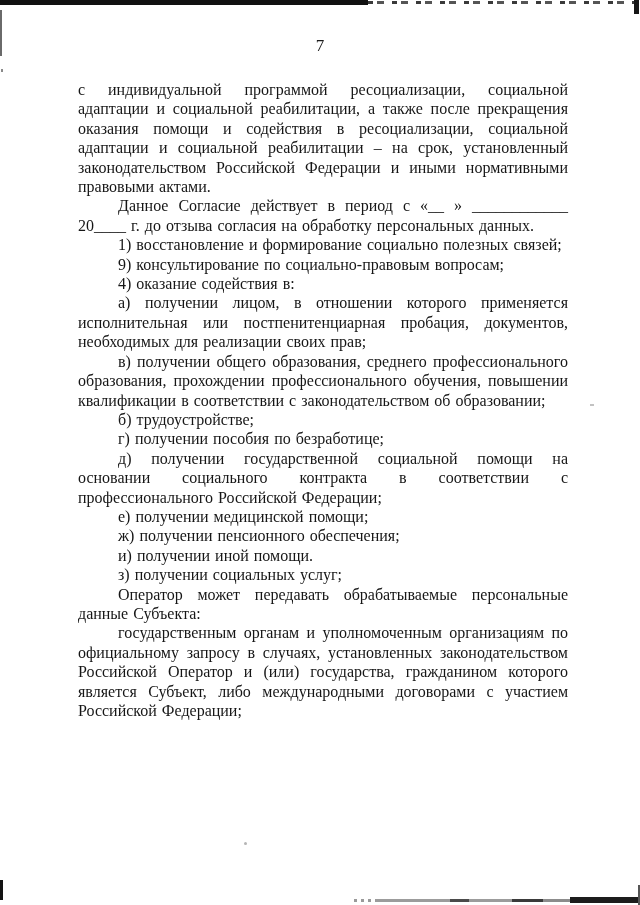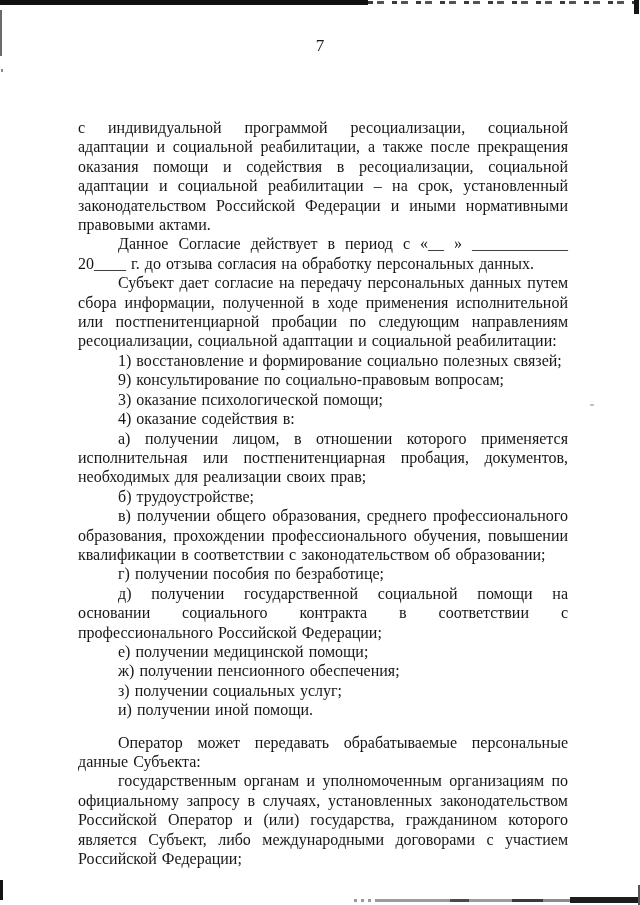--- a/index.html
+++ b/index.html
@@ -34,22 +34,22 @@
     font-size: 16px;
     line-height: 19.4px;
     text-align: justify;
     color: #161616;
   }
   .doc p {
     margin: 0;
     text-indent: 40px;
     word-spacing: 1px;
   }
-  .doc p.no-indent { text-indent: 0; margin-top: 38px; }
-  .doc p.gap-before { margin-top: 13px; }
+  .doc p.no-indent { text-indent: 0; }
+  .doc p.gap-before { }
 
   
   .artifact { position: absolute; pointer-events: none; }
   .top-bar-solid {
     top: 0; left: 0; width: 368px; height: 5px;
     background: #111;
   }
   .top-bar-dashes {
     top: 1px; left: 368px; width: 272px; height: 3px;
     background:
@@ -116,29 +116,27 @@
 <div class="artifact bottom-dots"></div>
 <div class="artifact bottom-bar-gray"></div>
 <div class="artifact bottom-bar-black"></div>
 <div class="artifact bottom-right-line"></div>
 
 <div class="page-number">7</div>
 
 <div class="doc">
   <p class="no-indent">с индивидуальной программой ресоциализации, социальной адаптации и социальной реабилитации, а также после прекращения оказания помощи и содействия в ресоциализации, социальной адаптации и социальной реабилитации – на срок, установленный законодательством Российской Федерации и иными нормативными правовыми актами.</p>
   <p>Данное Согласие действует в период с «__ » ____________ 20____ г. до отзыва согласия на обработку персональных данных.</p>
-  <p>Субъект дает согласие на передачу персональных данных путем сбора информации, полученной в ходе применения исполнительной или постпенитенциарной пробации по следующим направлениям ресоциализации, социальной адаптации и социальной реабилитации:</p>
   <p>1) восстановление и формирование социально полезных связей;</p>
   <p>9) консультирование по социально-правовым вопросам;</p>
-  <p>3) оказание психологической помощи;</p>
   <p>4) оказание содействия в:</p>
   <p>а) получении лицом, в отношении которого применяется исполнительная или постпенитенциарная пробация, документов, необходимых для реализации своих прав;</p>
+  <p>в) получении общего образования, среднего профессионального образования, прохождении профессионального обучения, повышении квалификации в соответствии с законодательством об образовании;</p>
   <p>б) трудоустройстве;</p>
-  <p>в) получении общего образования, среднего профессионального образования, прохождении профессионального обучения, повышении квалификации в соответствии с законодательством об образовании;</p>
   <p>г) получении пособия по безработице;</p>
   <p>д) получении государственной социальной помощи на основании социального контракта в соответствии с профессионального Российской Федерации;</p>
   <p>е) получении медицинской помощи;</p>
   <p>ж) получении пенсионного обеспечения;</p>
+  <p>и) получении иной помощи.</p>
   <p>з) получении социальных услуг;</p>
-  <p>и) получении иной помощи.</p>
   <p class="gap-before">Оператор может передавать обрабатываемые персональные данные Субъекта:</p>
   <p>государственным органам и уполномоченным организациям по официальному запросу в случаях, установленных законодательством Российской Оператор и (или) государства, гражданином которого является Субъект, либо международными договорами с участием Российской Федерации;</p>
 </div>
 
 </body></html>

